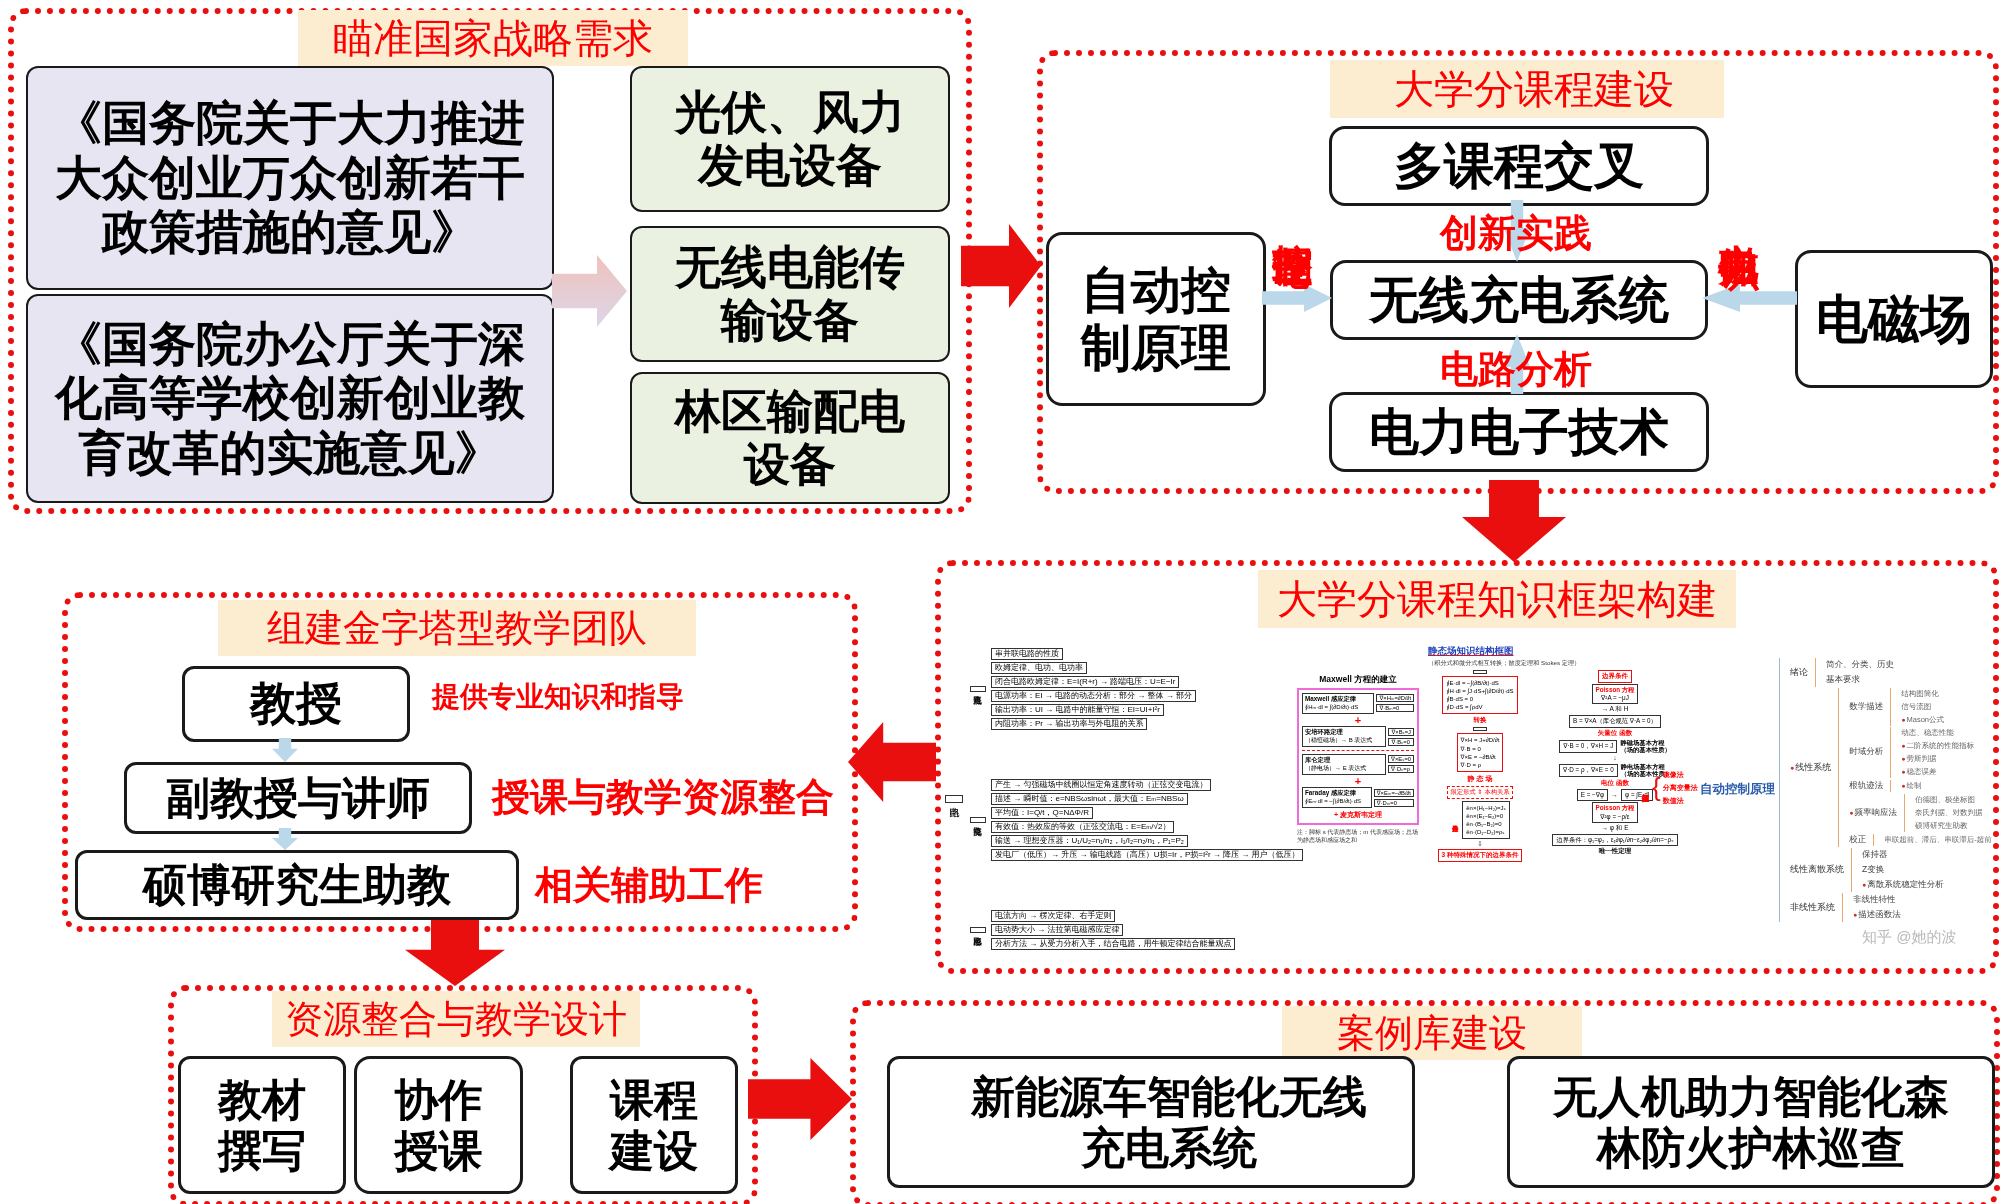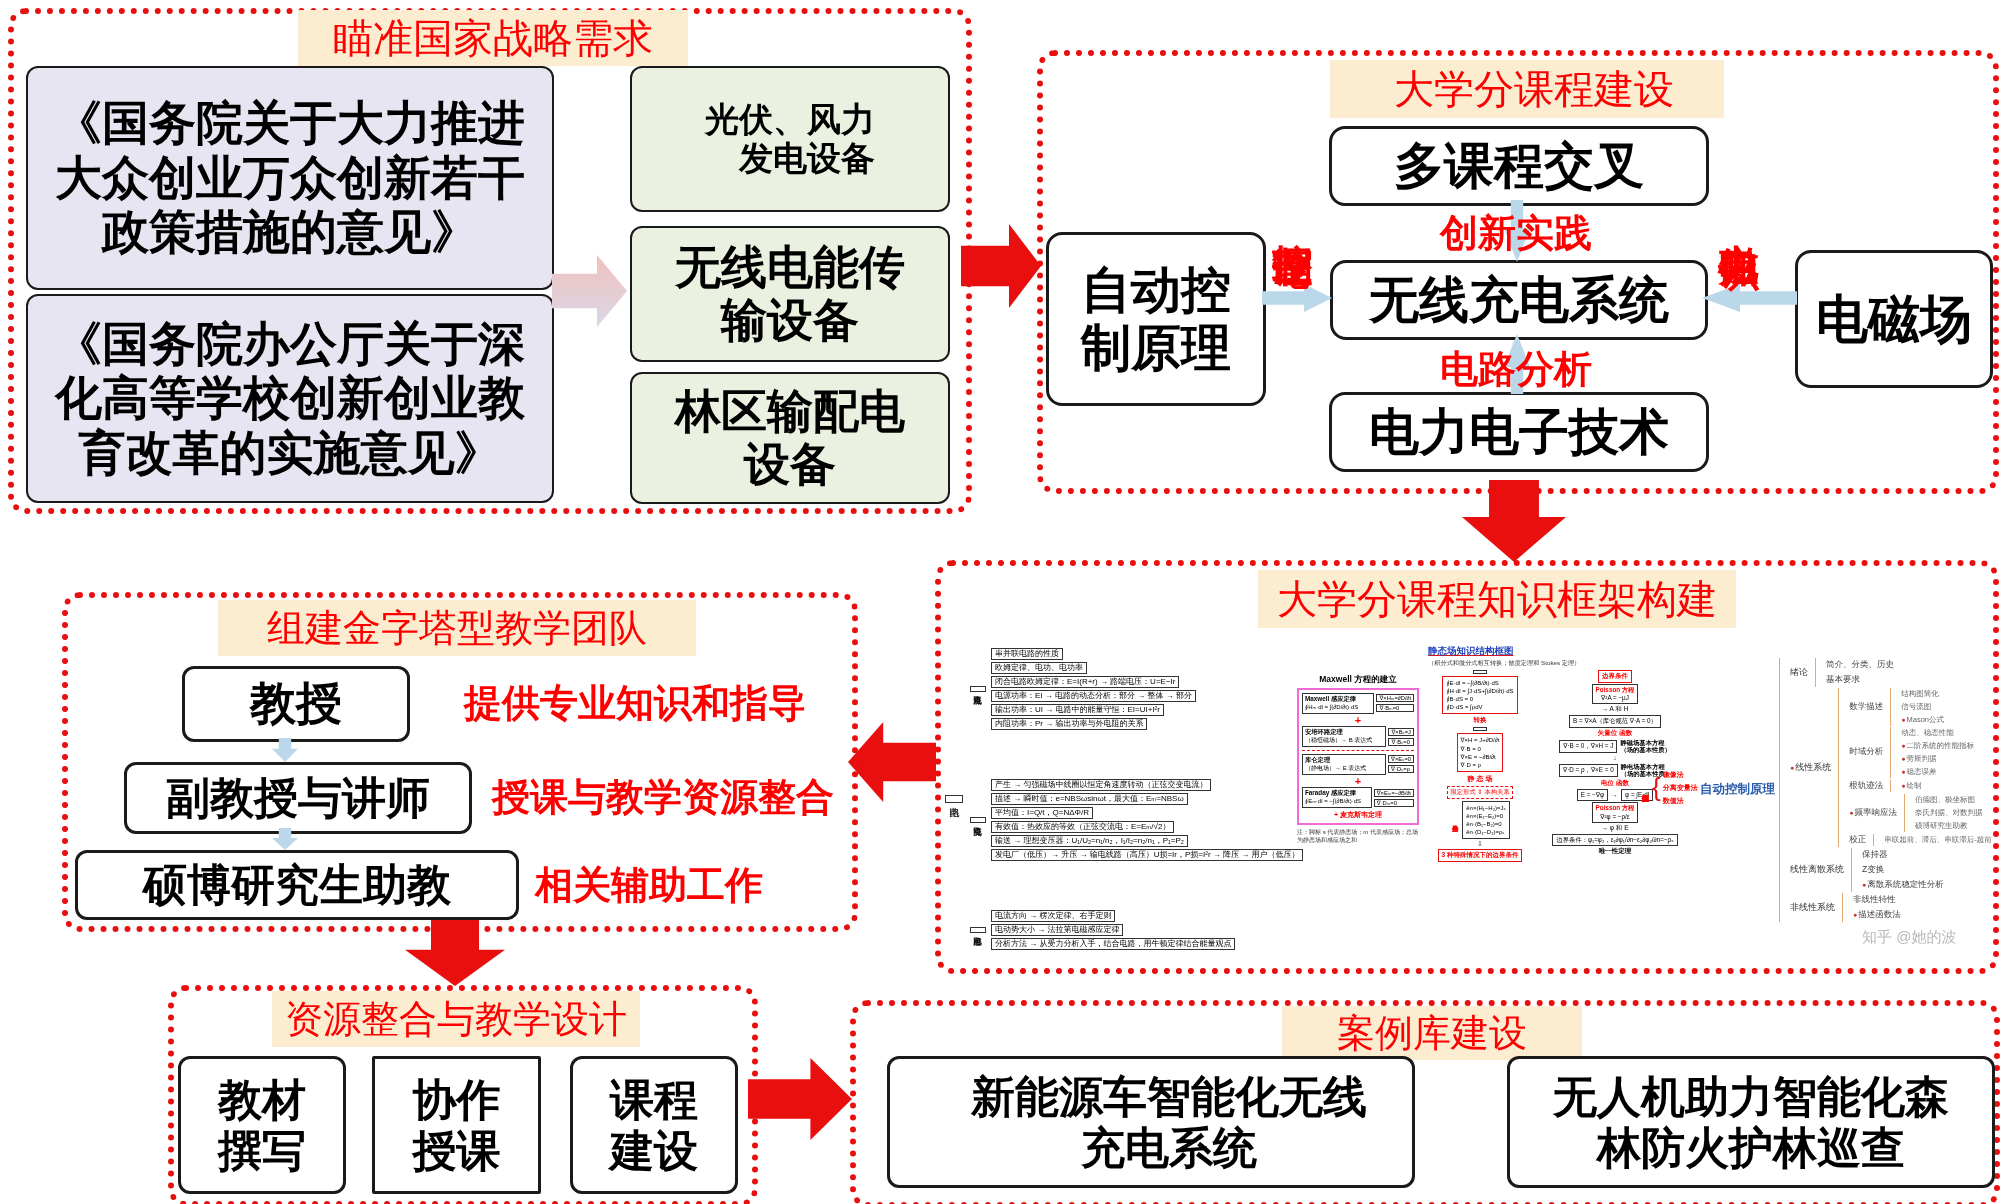--- a/index.html
+++ b/index.html
@@ -90,21 +90,21 @@
 
 <div class="sect" style="left:8px;top:8px;width:952px;height:494px;"></div>
 <div class="badge" style="left:298px;top:10px;width:390px;height:56px;font-size:40px;">瞄准国家战略需求</div>
 <div class="wbox lav" style="left:26px;top:66px;width:524px;height:220px;font-size:47px;">《国务院关于大力推进
 大众创业万众创新若干
 政策措施的意见》</div>
 <div class="wbox lav" style="left:26px;top:294px;width:524px;height:205px;font-size:47px;">《国务院办公厅关于深
 化高等学校创新创业教
 育改革的实施意见》</div>
 <div class="arrow grad ar-r" style="left:552px;top:255px;width:75px;height:72px;"></div>
-<div class="wbox grn" style="left:630px;top:66px;width:316px;height:142px;font-size:34px;text-align:right;">光伏、风力
+<div class="wbox grn" style="left:630px;top:66px;width:316px;height:142px;font-size:46px;">光伏、风力
 发电设备</div>
 <div class="wbox grn" style="left:630px;top:226px;width:316px;height:132px;font-size:46px;">无线电能传
 输设备</div>
 <div class="wbox grn" style="left:630px;top:372px;width:316px;height:128px;font-size:46px;">林区输配电
 设备</div>
 
 <div class="arrow ar-r" style="left:961px;top:224px;width:80px;height:84px;"></div>
 
 <div class="sect" style="left:1037px;top:50px;width:950px;height:432px;"></div>
 <div class="badge" style="left:1330px;top:60px;width:380px;height:58px;font-size:40px;padding-left:14px;">大学分课程建设</div>
@@ -384,35 +384,35 @@
     </div>
   </div>
 
 <div class="watermark" style="left:1862px;top:928px;">知乎 @她的波</div>
 
 <div class="arrow ar-l" style="left:848px;top:722px;width:88px;height:80px;"></div>
 
 <div class="sect" style="left:62px;top:592px;width:784px;height:328px;"></div>
 <div class="badge" style="left:218px;top:600px;width:478px;height:56px;font-size:38px;">组建金字塔型教学团队</div>
 <div class="wbox" style="left:182px;top:666px;width:222px;height:70px;font-size:46px;border-radius:12px;">教授</div>
-<div class="redlab" style="left:432px;top:678px;font-size:38px;margin-left:32px;">提供专业知识和指导</div>
+<div class="redlab" style="left:432px;top:678px;font-size:28px;">提供专业知识和指导</div>
 <div class="arrow blue ar-d" style="left:272px;top:738px;width:26px;height:24px;"></div>
 <div class="wbox" style="left:124px;top:762px;width:342px;height:66px;font-size:44px;border-radius:12px;">副教授与讲师</div>
 <div class="redlab" style="left:492px;top:772px;font-size:38px;">授课与教学资源整合</div>
 <div class="arrow blue ar-d" style="left:272px;top:828px;width:26px;height:22px;"></div>
 <div class="wbox" style="left:75px;top:850px;width:438px;height:64px;font-size:44px;border-radius:12px;">硕博研究生助教</div>
 <div class="redlab" style="left:535px;top:860px;font-size:38px;">相关辅助工作</div>
 
 <div class="arrow ar-d" style="left:405px;top:920px;width:100px;height:66px;"></div>
 
 <div class="sect" style="left:168px;top:985px;width:578px;height:210px;"></div>
 <div class="badge" style="left:272px;top:991px;width:368px;height:56px;font-size:38px;">资源整合与教学设计</div>
 <div class="wbox" style="left:178px;top:1056px;width:162px;height:132px;font-size:44px;border-radius:12px;">教材
 撰写</div>
-<div class="wbox" style="left:372px;top:1056px;width:163px;height:132px;font-size:44px;border-radius:2px;">协作
+<div class="wbox" style="left:354px;top:1056px;width:163px;height:132px;font-size:44px;border-radius:16px;">协作
 授课</div>
 <div class="wbox" style="left:570px;top:1056px;width:162px;height:132px;font-size:44px;border-radius:12px;">课程
 建设</div>
 
 <div class="arrow ar-r" style="left:748px;top:1058px;width:104px;height:82px;"></div>
 
 <div class="sect" style="left:850px;top:1000px;width:1138px;height:196px;"></div>
 <div class="badge" style="left:1282px;top:1006px;width:300px;height:54px;font-size:38px;">案例库建设</div>
 <div class="wbox" style="left:887px;top:1056px;width:486px;height:126px;font-size:44px;border-radius:12px;padding-left:36px;">新能源车智能化无线
 充电系统</div>

